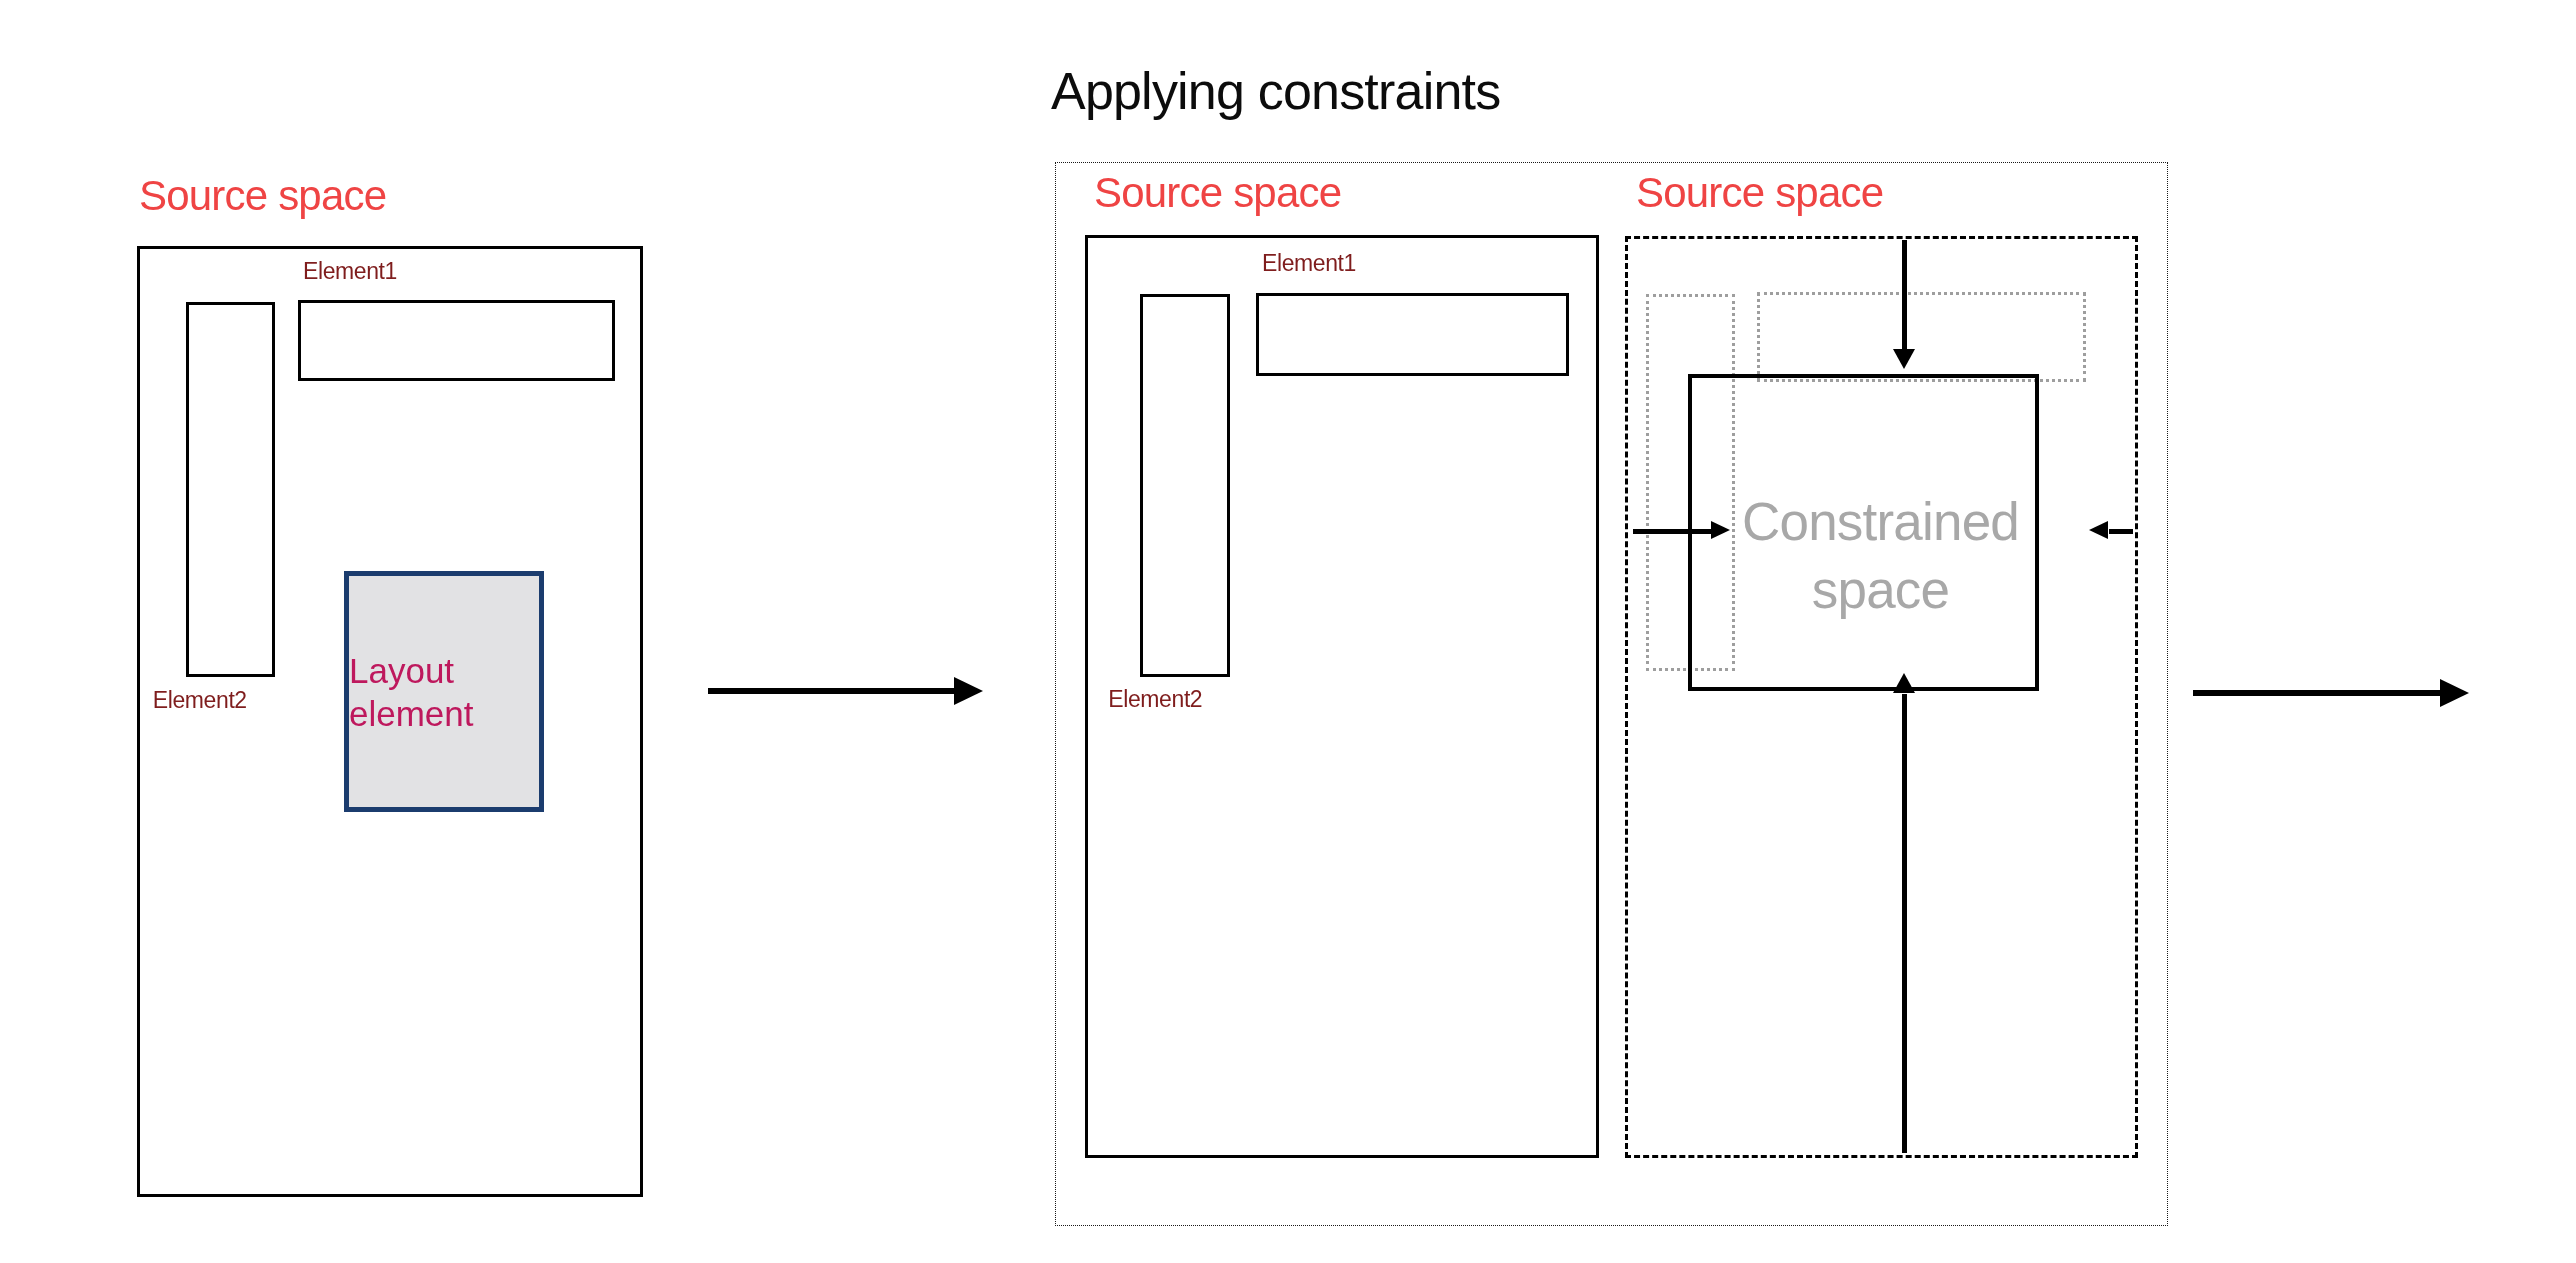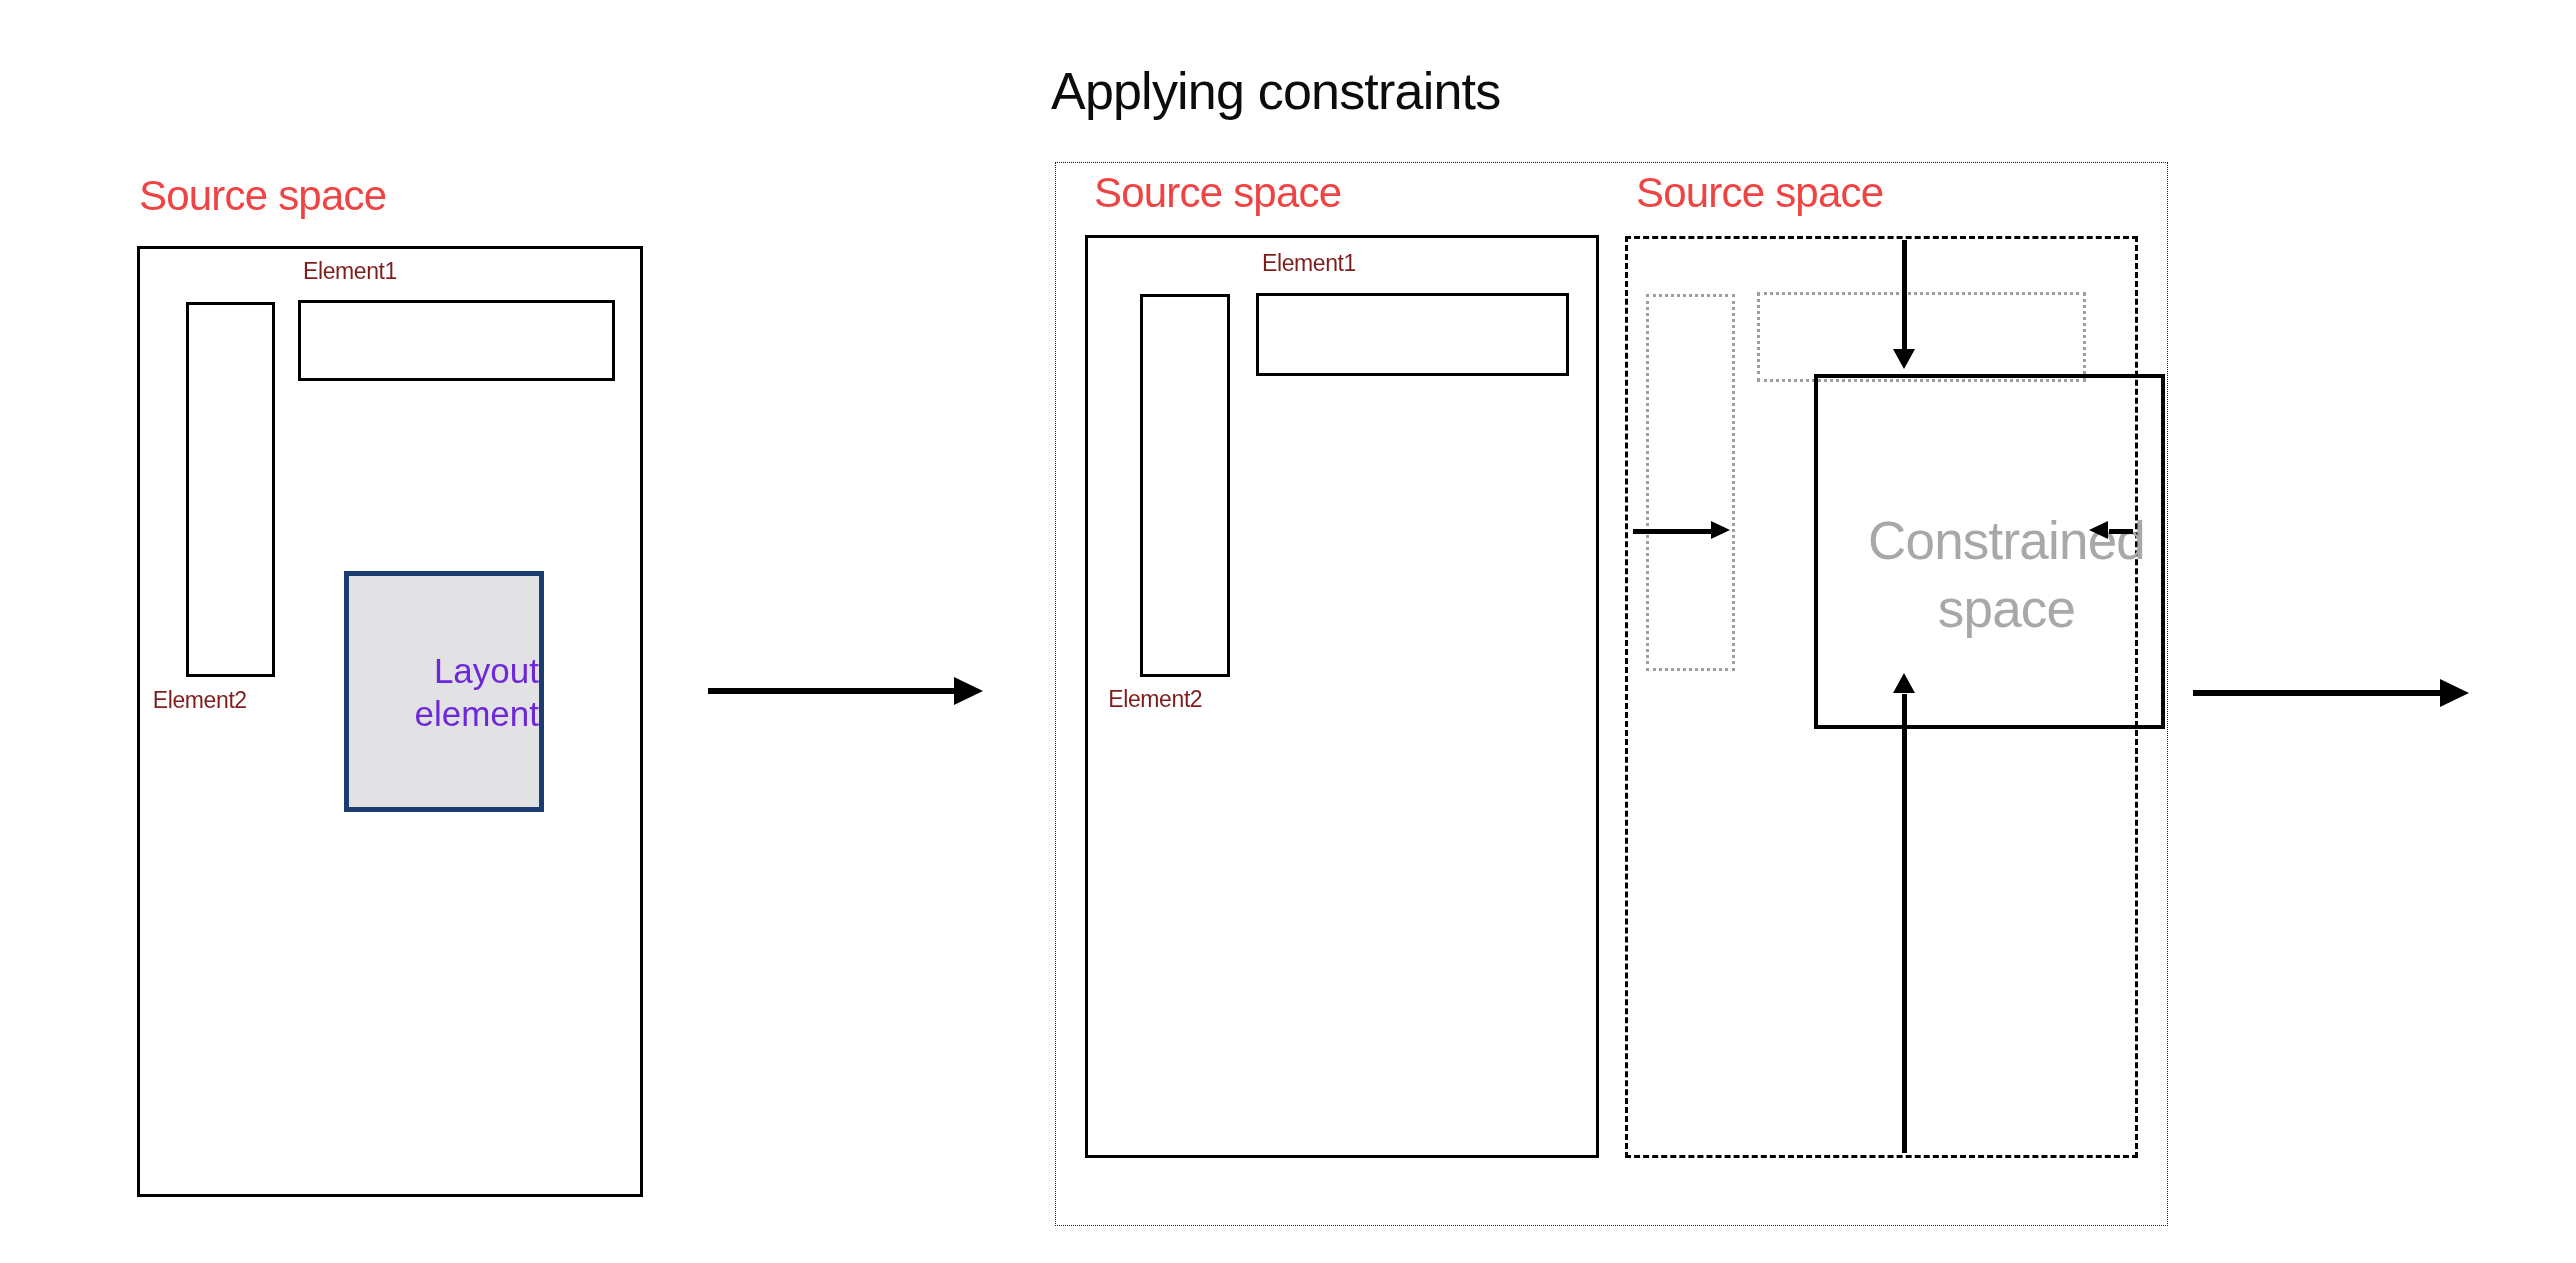--- a/index.html
+++ b/index.html
@@ -7,21 +7,21 @@
   *{box-sizing:border-box;}
   .abs{position:absolute;}
   .label-gray{color:#ef4444;font-size:42px;line-height:1;letter-spacing:-0.8px;white-space:nowrap;}
   .el-label{color:#7f1d1d;font-size:23px;line-height:1;letter-spacing:-0.4px;white-space:nowrap;}
   .solid-box{border:3.8px solid #000;background:#fff;}
   .thin-rect{border:3.8px solid #000;background:#fff;}
   .title{color:#0c0c0c;font-size:52px;font-weight:300;line-height:1;letter-spacing:-0.8px;white-space:nowrap;}
   .dotted-group{border:1.5px dotted #1a1a1a;}
   .dashed-box{border:3.8px dashed #000;}
   .ghost{border:3px dotted #9e9e9e;background:transparent;}
-  .layout-el{border:5.3px solid #1b3c6e;background:#e2e2e4;display:flex;align-items:center;justify-content:center;text-align:right;color:#6d28d9;font-size:35px;line-height:43px;}
+  .layout-el{border:5.3px solid #1b3c6e;background:#e2e2e4;display:flex;align-items:center;justify-content:center;text-align:left;color:#be185d;font-size:35px;line-height:43px;}
   .constrained{border:4.5px solid #000;background:transparent;display:flex;align-items:center;justify-content:center;text-align:center;color:#a8a8a8;font-size:53px;line-height:68px;letter-spacing:-0.8px;}
   .constrained .inner{transform:translateY(22.6px);}
   .aline{background:#000;}
   .head-right{width:0;height:0;border-top:14.3px solid transparent;border-bottom:14.3px solid transparent;border-left:29px solid #000;}
   .head-right-sm{width:0;height:0;border-top:9.8px solid transparent;border-bottom:9.8px solid transparent;border-left:19.6px solid #000;}
   .head-left-sm{width:0;height:0;border-top:9.8px solid transparent;border-bottom:9.8px solid transparent;border-right:19.6px solid #000;}
   .head-down-sm{width:0;height:0;border-left:11.3px solid transparent;border-right:11.3px solid transparent;border-top:20.3px solid #000;}
   .head-up-sm{width:0;height:0;border-left:11.3px solid transparent;border-right:11.3px solid transparent;border-bottom:20.3px solid #000;}
 </style>
 </head>
@@ -55,21 +55,21 @@
   <div class="abs el-label" style="left:20.3px;top:450px;">Element2</div>
 </div>
 
 <div class="abs label-gray" style="left:1636px;top:172px;">Source space</div>
 
 <div class="abs dashed-box" style="left:1625px;top:236px;width:513px;height:922px;"></div>
 
 <div class="abs ghost" style="left:1646px;top:294px;width:89px;height:377px;"></div>
 <div class="abs ghost" style="left:1757px;top:292px;width:329px;height:90px;"></div>
 
-<div class="abs constrained" style="left:1814px;top:374px;width:351px;height:355px;padding-left:34px;">
+<div class="abs constrained" style="left:1688px;top:374px;width:351px;height:317px;padding-left:34px;">
   <span class="inner">Constrained space</span>
 </div>
 
 <div class="abs aline" style="left:1902px;top:240px;width:4.5px;height:111px;"></div>
 <div class="abs head-down-sm" style="left:1893px;top:349px;"></div>
 
 <div class="abs aline" style="left:1902px;top:694px;width:4.5px;height:459px;"></div>
 <div class="abs head-up-sm" style="left:1893px;top:673px;"></div>
 
 <div class="abs aline" style="left:1633px;top:529px;width:80px;height:4.5px;"></div>

